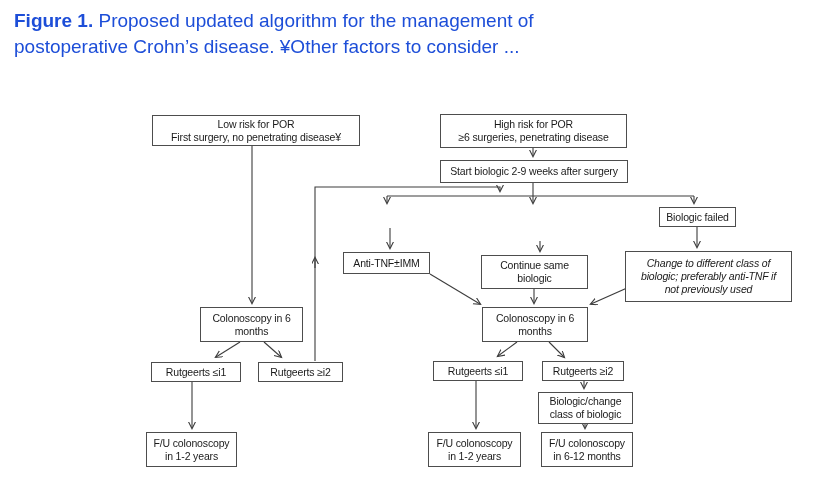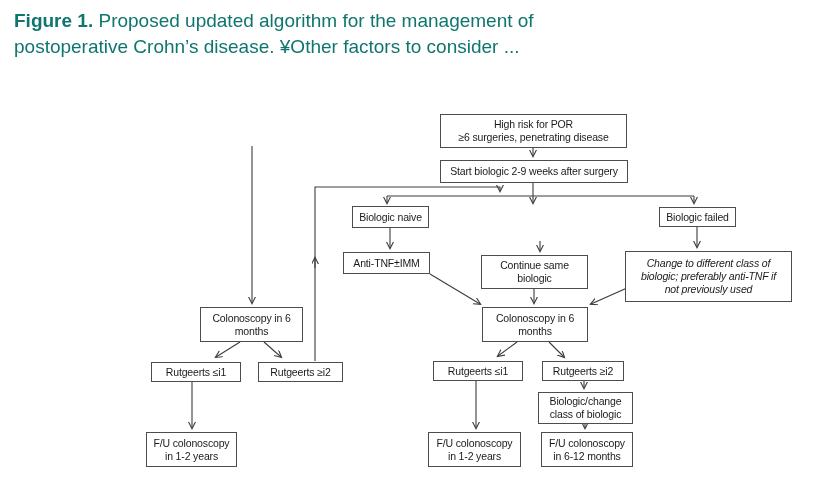--- a/index.html
+++ b/index.html
@@ -10,21 +10,21 @@
     color:#1a1a1a;
     overflow:hidden;
     position:relative;
   }
   .caption{
     position:absolute;
     left:14px; top:8px;
     width:640px;
     font-size:19px;
     line-height:1.38;
-    color:#0f766e;
+    color:#1d4ed8;
   }
   .caption b{font-weight:700;}
   .flowchart{
     position:absolute;
     left:0; top:0;
     width:824px; height:502px;
   }
   .connectors{
     position:absolute; left:0; top:0;
   }
@@ -95,24 +95,25 @@
       <line x1="549" y1="342" x2="564" y2="357" marker-end="url(#arrow)"></line>
 
       <line x1="192" y1="382" x2="192" y2="428" marker-end="url(#arrow)"></line>
       <line x1="476" y1="381" x2="476" y2="428" marker-end="url(#arrow)"></line>
 
       <line x1="584" y1="381" x2="584" y2="388" marker-end="url(#arrow)"></line>
       <line x1="585" y1="424" x2="585" y2="428" marker-end="url(#arrow)"></line>
     </g>
   </svg>
 
+  <div class="node" style="left:152px;top:115px;width:208px;height:31px;">Low risk for POR
+First surgery, no penetrating disease¥</div>
   <div class="node" style="left:440px;top:114px;width:187px;height:34px;">High risk for POR
 ≥6 surgeries, penetrating disease</div>
   <div class="node" style="left:440px;top:160px;width:188px;height:23px;">Start biologic 2-9 weeks after surgery</div>
-  <div class="node" style="left:352px;top:206px;width:77px;height:22px;">Biologic naive</div>
   <div class="node" style="left:659px;top:207px;width:77px;height:20px;">Biologic failed</div>
   <div class="node" style="left:343px;top:252px;width:87px;height:22px;">Anti-TNF±IMM</div>
   <div class="node" style="left:481px;top:255px;width:107px;height:34px;">Continue same
 biologic</div>
   <div class="node" style="left:625px;top:251px;width:167px;height:51px;font-style:italic;">Change to different class of
 biologic; preferably anti-TNF if
 not previously used</div>
   <div class="node" style="left:200px;top:307px;width:103px;height:35px;">Colonoscopy in 6
 months</div>
   <div class="node" style="left:482px;top:307px;width:106px;height:35px;">Colonoscopy in 6

